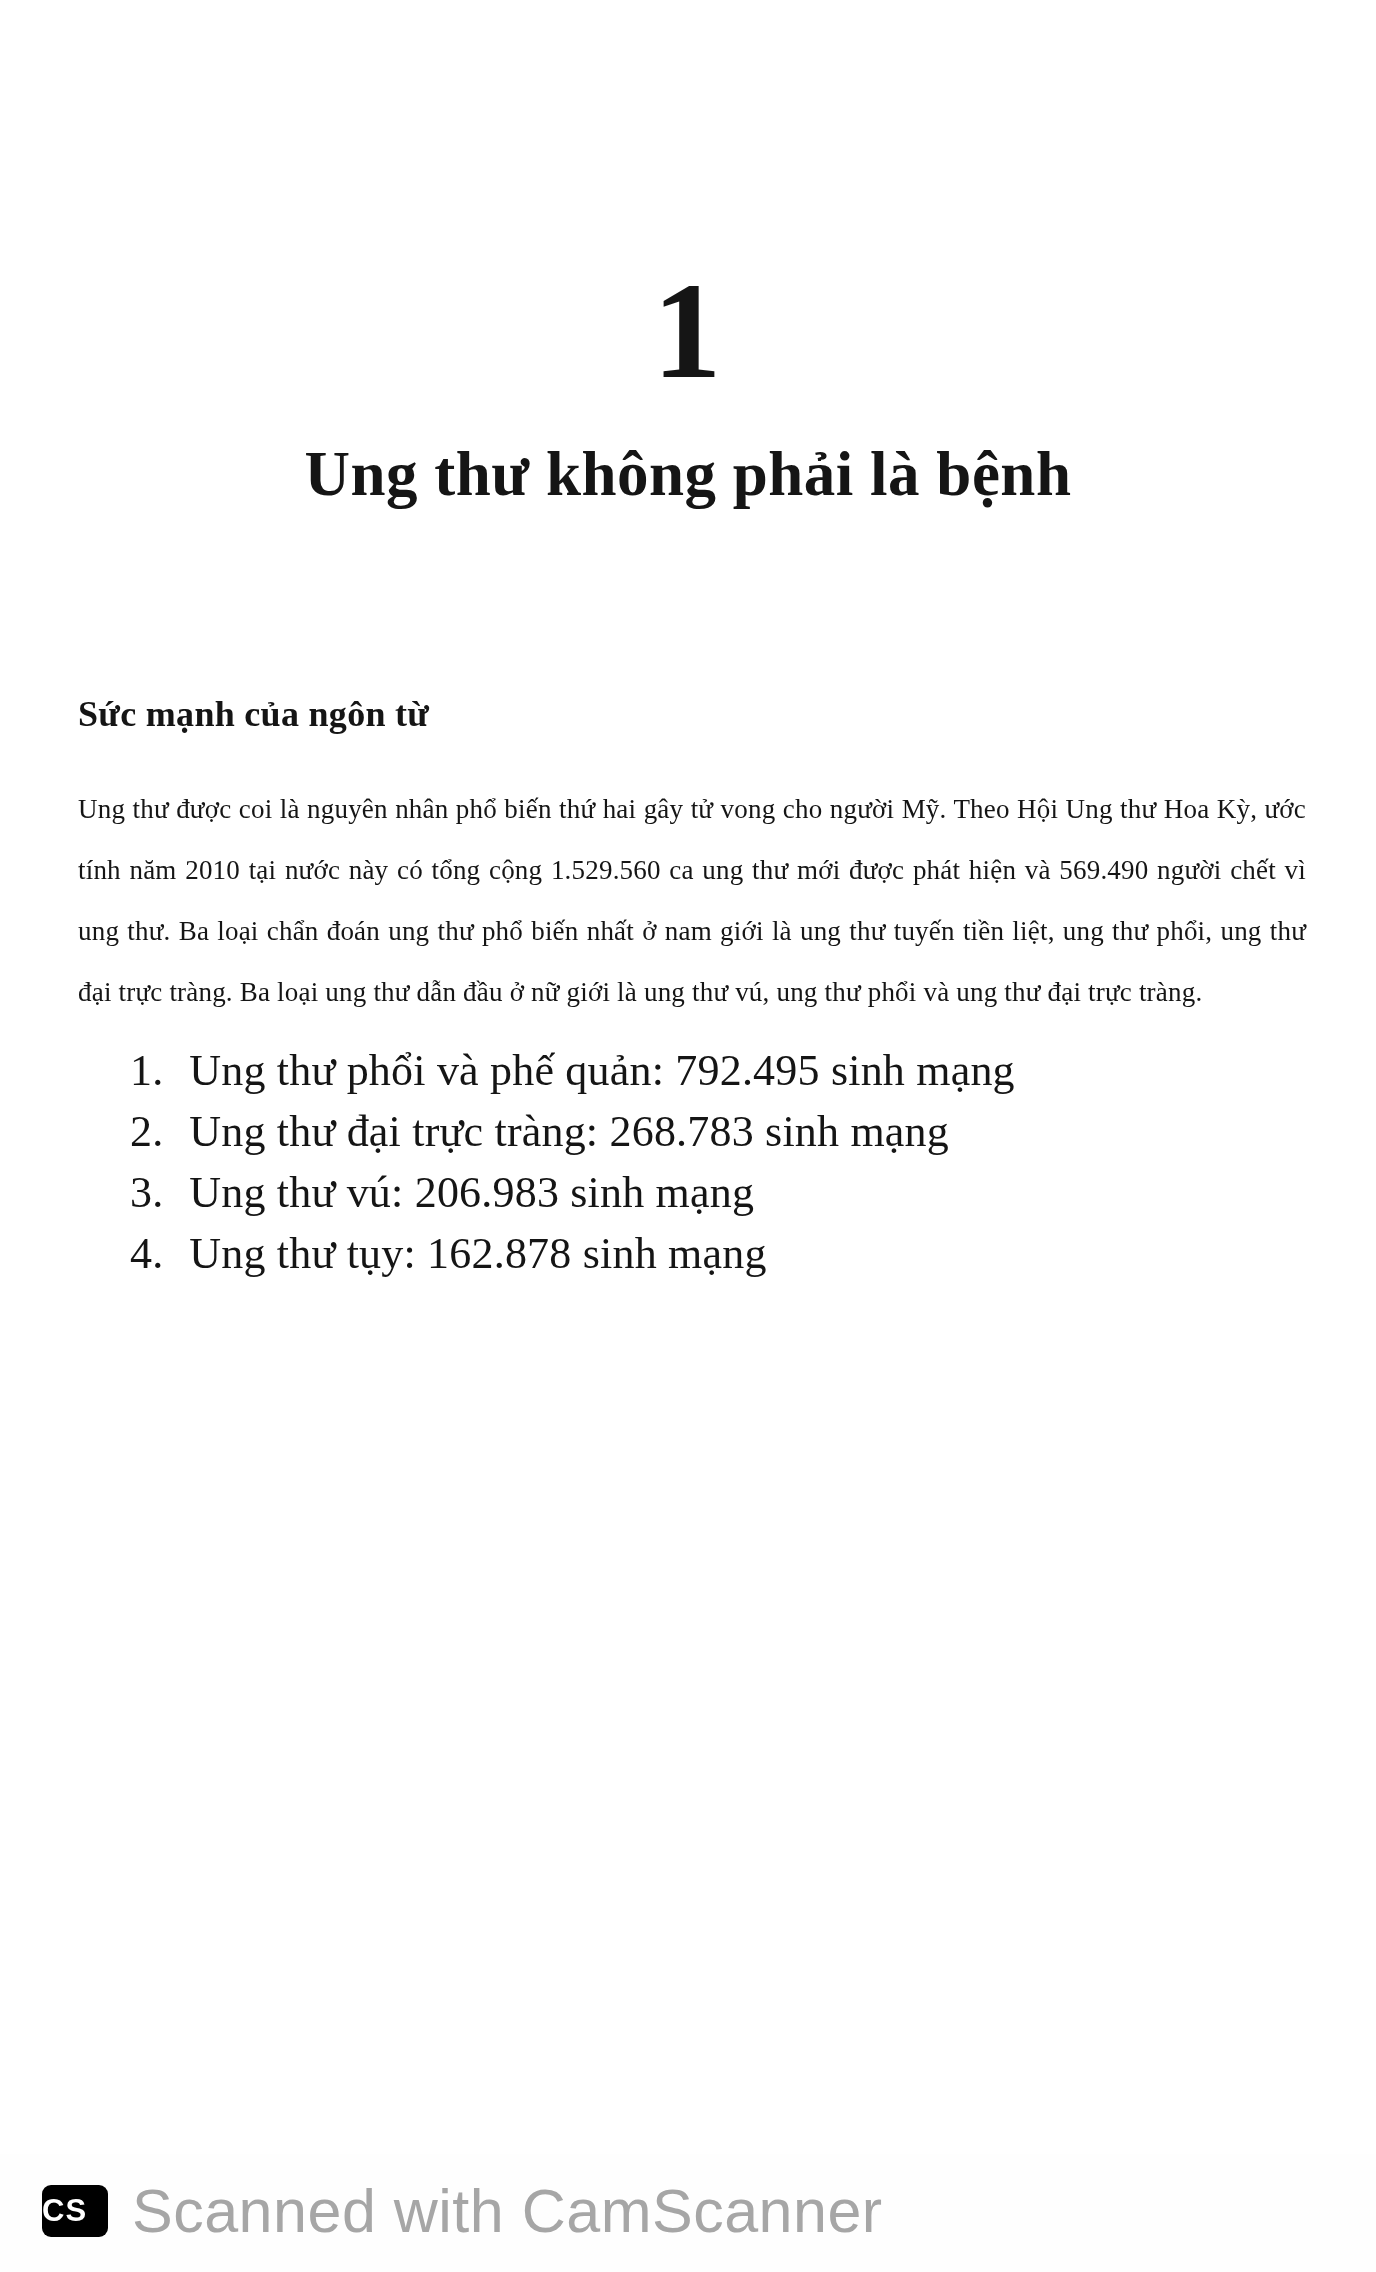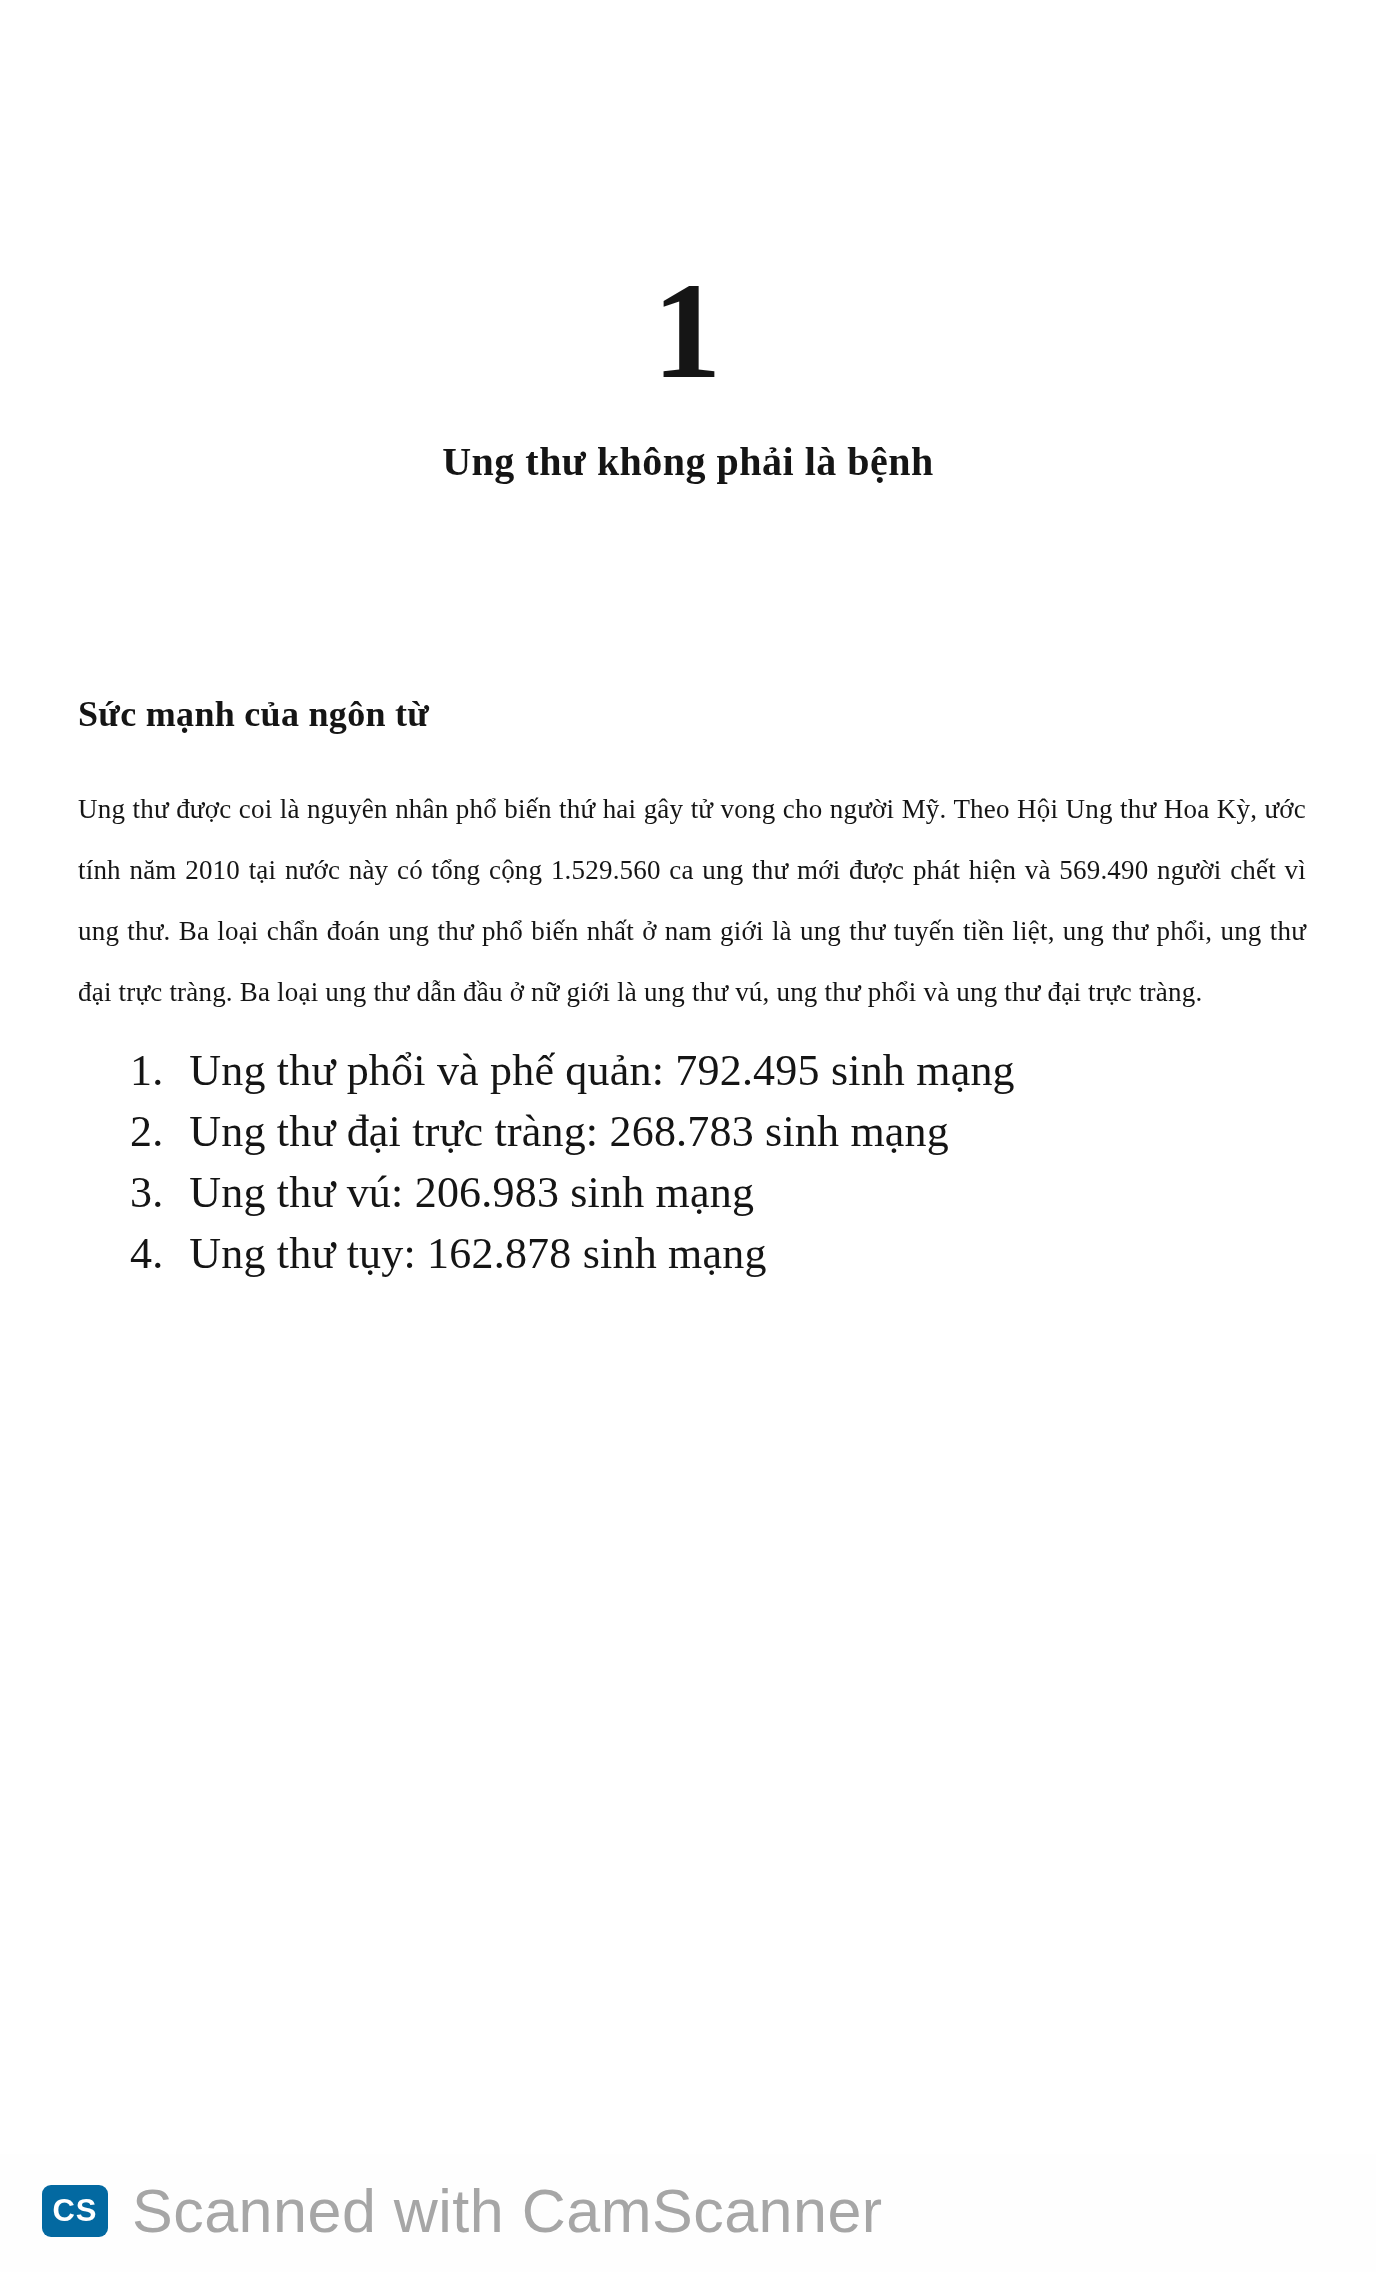--- a/index.html
+++ b/index.html
@@ -28,21 +28,21 @@
     letter-spacing: 2px;
   }
 
   .chapter-title {
     position: absolute;
     top: 438px;
     left: 0;
     right: 0;
     margin: 0;
     text-align: center;
-    font-size: 40px;
+    font-size: 63px;
     font-weight: bold;
     letter-spacing: 0.5px;
   }
 
   .content {
     position: absolute;
     top: 693px;
     left: 78px;
     width: 1228px;
   }
@@ -100,25 +100,25 @@
     bottom: 26px;
     display: flex;
     align-items: center;
     gap: 24px;
     font-family: "Liberation Sans", sans-serif;
   }
 
   .cs-logo {
     width: 66px;
     height: 52px;
-    background: #0369a1;
+    background: #000000;
     border-radius: 9px;
     display: flex;
     align-items: center;
-    justify-content: center;
+    justify-content: flex-start;
     color: #ffffff;
     font-size: 31px;
     font-weight: bold;
     letter-spacing: 1px;
   }
 
   .watermark {
     color: #a6a6a6;
     font-size: 61px;
     font-weight: 400;

